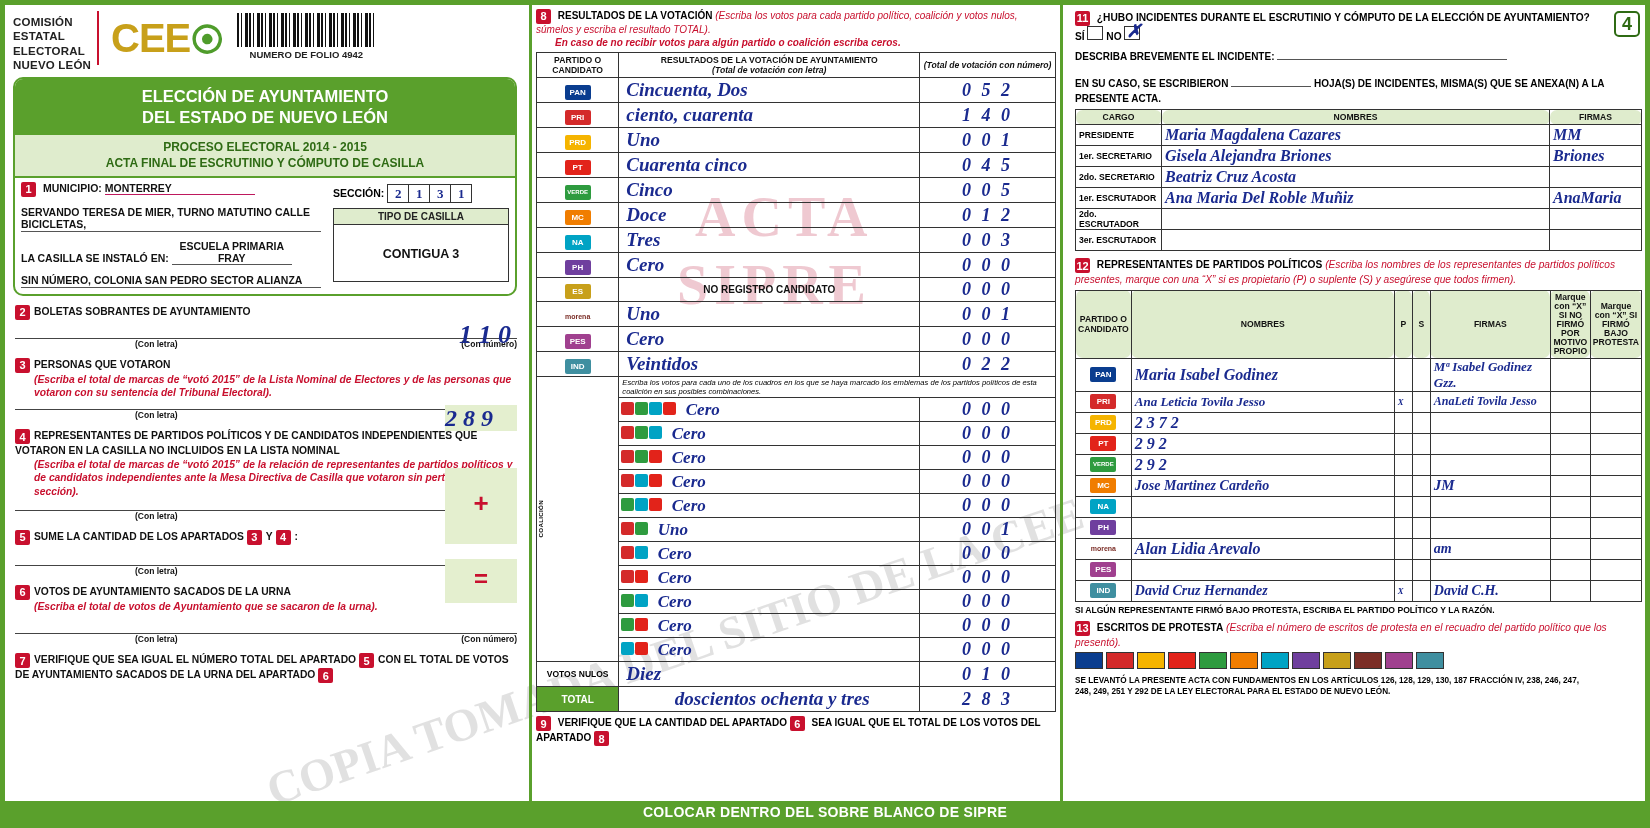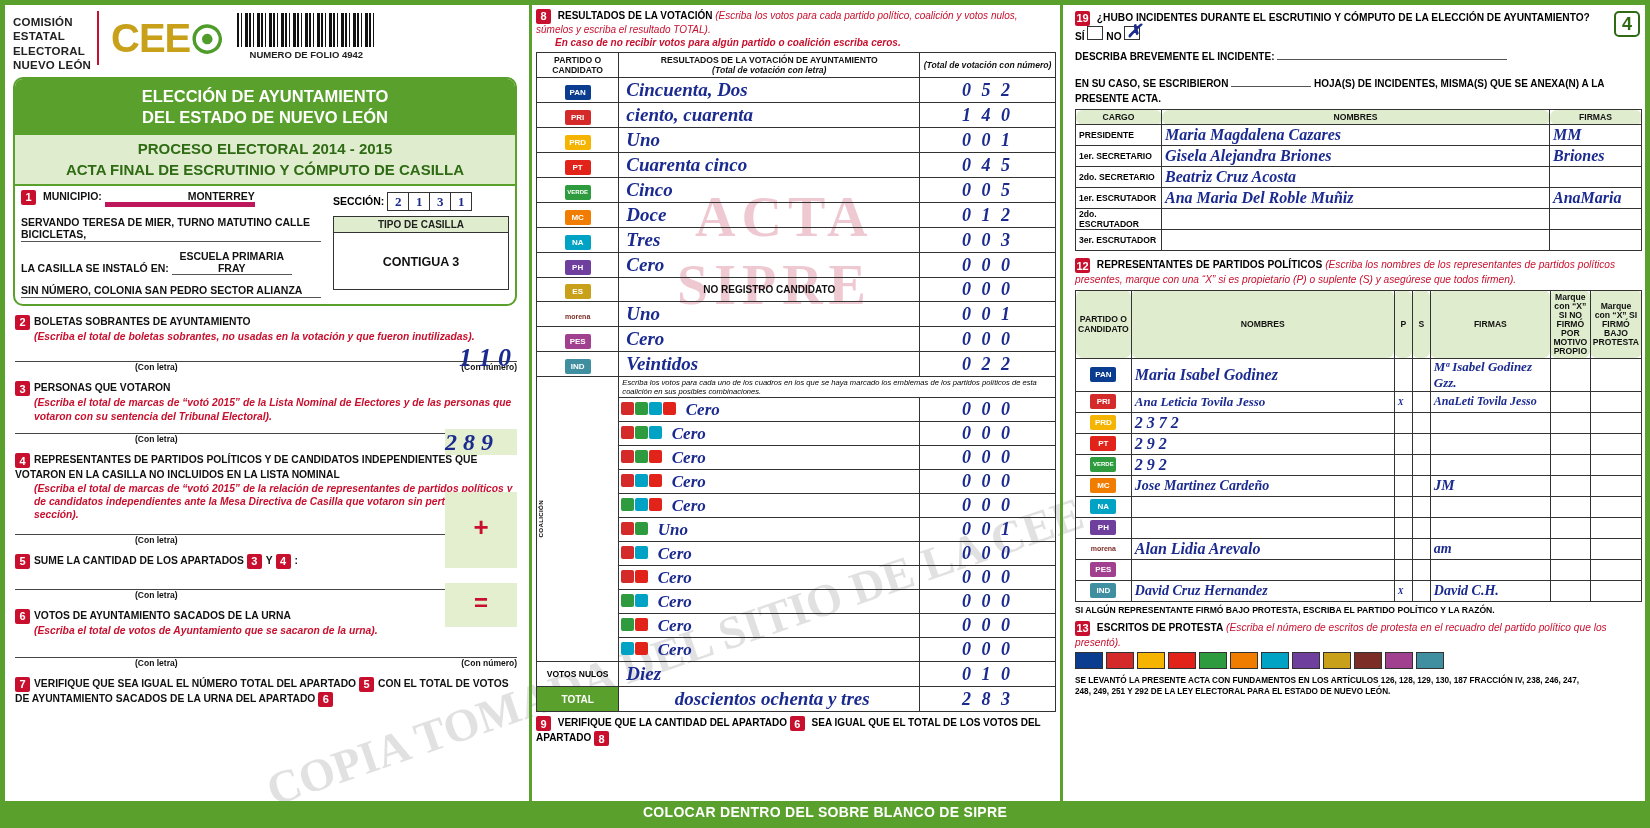--- a/index.html
+++ b/index.html
@@ -53,21 +53,21 @@
   .folio { font-size:9.5px; font-weight:bold; color:#222; text-align:center; margin-top:2px; }
   .title-block {
     border:2px solid #5aa02c; border-radius:10px; margin-top:4px; overflow:hidden;
   }
   .title-green {
     background:#5aa02c; color:#fff; text-align:center; font-weight:bold;
     font-size:16.5px; padding:7px 4px 8px; line-height:1.25;
   }
   .title-sub {
     background:#dfeccd; color:#2f6b14; text-align:center; font-weight:bold;
-    font-size:15px; padding:4px 2px; line-height:1.35;
+    font-size:12px; padding:4px 2px; line-height:1.35;
   }
   .muni-box { border-top:2px solid #5aa02c; padding:4px 6px 6px; position:relative; }
   .line { border-bottom:1px solid #555; }
   .fld { font-size:10.5px; font-weight:bold; color:#111; }
   .seccion-wrap { position:absolute; right:6px; top:6px; width:176px; }
   .seccion-row { display:flex; align-items:center; gap:4px; font-size:10.5px; font-weight:bold; }
   .seccion-cells { display:flex; }
   .seccion-cells div {
     width:22px; height:19px; border:1px solid #333; margin-left:-1px;
     text-align:center; font-size:13px; line-height:17px;
@@ -175,21 +175,21 @@
       </div>
       <div class="title-sub">
         <div>PROCESO ELECTORAL  2014 - 2015</div>
         <div>ACTA FINAL DE ESCRUTINIO Y CÓMPUTO DE CASILLA</div>
       </div>
       <div class="muni-box">
         <div style="width:300px;">
           <div class="fld">
             <span class="num-badge">1</span>
             <span>MUNICIPIO:</span>
-            <span style="display:inline-block;width:150px;border-bottom:5px solid #be185d;text-align:right;">MONTERREY</span>
+            <span style="display:inline-block;width:150px;border-bottom:1px solid #be185d;text-align:left;">MONTERREY</span>
           </div>
           <div class="fld line" style="margin-top:9px;padding-bottom:1px;">SERVANDO TERESA DE MIER, TURNO MATUTINO CALLE BICICLETAS,</div>
           <div class="fld" style="margin-top:8px;">
             <span>LA CASILLA SE INSTALÓ EN:</span>
             <span style="display:inline-block;width:120px;border-bottom:1px solid #555;text-align:center;">ESCUELA PRIMARIA FRAY</span>
           </div>
           <div class="fld line" style="margin-top:9px;padding-bottom:1px;">SIN NÚMERO, COLONIA SAN PEDRO SECTOR ALIANZA</div>
         </div>
 
         <div class="seccion-wrap">
@@ -205,21 +205,20 @@
           <div class="tipo-box">
             <div class="tipo-head">TIPO DE CASILLA</div>
             <div class="tipo-val">CONTIGUA 3</div>
           </div>
         </div>
       </div>
     </div>
 
     <div class="item">
       <p><span class="num-badge">2</span><span class="lbl">BOLETAS SOBRANTES DE AYUNTAMIENTO</span></p>
-      <p class="ital" style="padding-left:19px;">(Escriba el total de boletas sobrantes, no usadas en la votación y que fueron inutilizadas).</p>
       <div style="position:relative;">
         <div class="ans-line" style="width:100%;">
           <span class="hand big-hand" style="position:absolute;right:6px;top:-18px;">1 1 0</span>
         </div>
         <div class="ans-cap">
           <span style="margin-left:120px;">(Con letra)</span>
           <span>(Con número)</span>
         </div>
       </div>
     </div>
@@ -475,21 +474,21 @@
       <span class="num-badge">6</span>
       <b>SEA IGUAL QUE EL TOTAL DE LOS VOTOS DEL APARTADO</b>
       <span class="num-badge">8</span>
     </div>
   </div>
 
   <div class="col" id="right">
     <div class="pagenum">4</div>
 
     <div class="r-item" style="width:520px;">
-      <span class="num-badge">19</span>
+      <span class="num-badge">11</span>
       <b>¿HUBO INCIDENTES DURANTE EL ESCRUTINIO Y CÓMPUTO DE LA ELECCIÓN DE AYUNTAMIENTO?</b>
       <b>SÍ</b>
       <span class="checkbox"></span>
       <b>NO</b>
       <span class="checkbox" style="position:relative;"><span class="hand" style="position:absolute;left:1px;top:-7px;font-size:18px;">✗</span></span>
     </div>
     <div style="margin-top:8px;font-size:10px;">
       <b>DESCRIBA BREVEMENTE EL INCIDENTE:</b>
       <span style="display:inline-block;width:230px;border-bottom:1px solid #555;"></span>
     </div>

